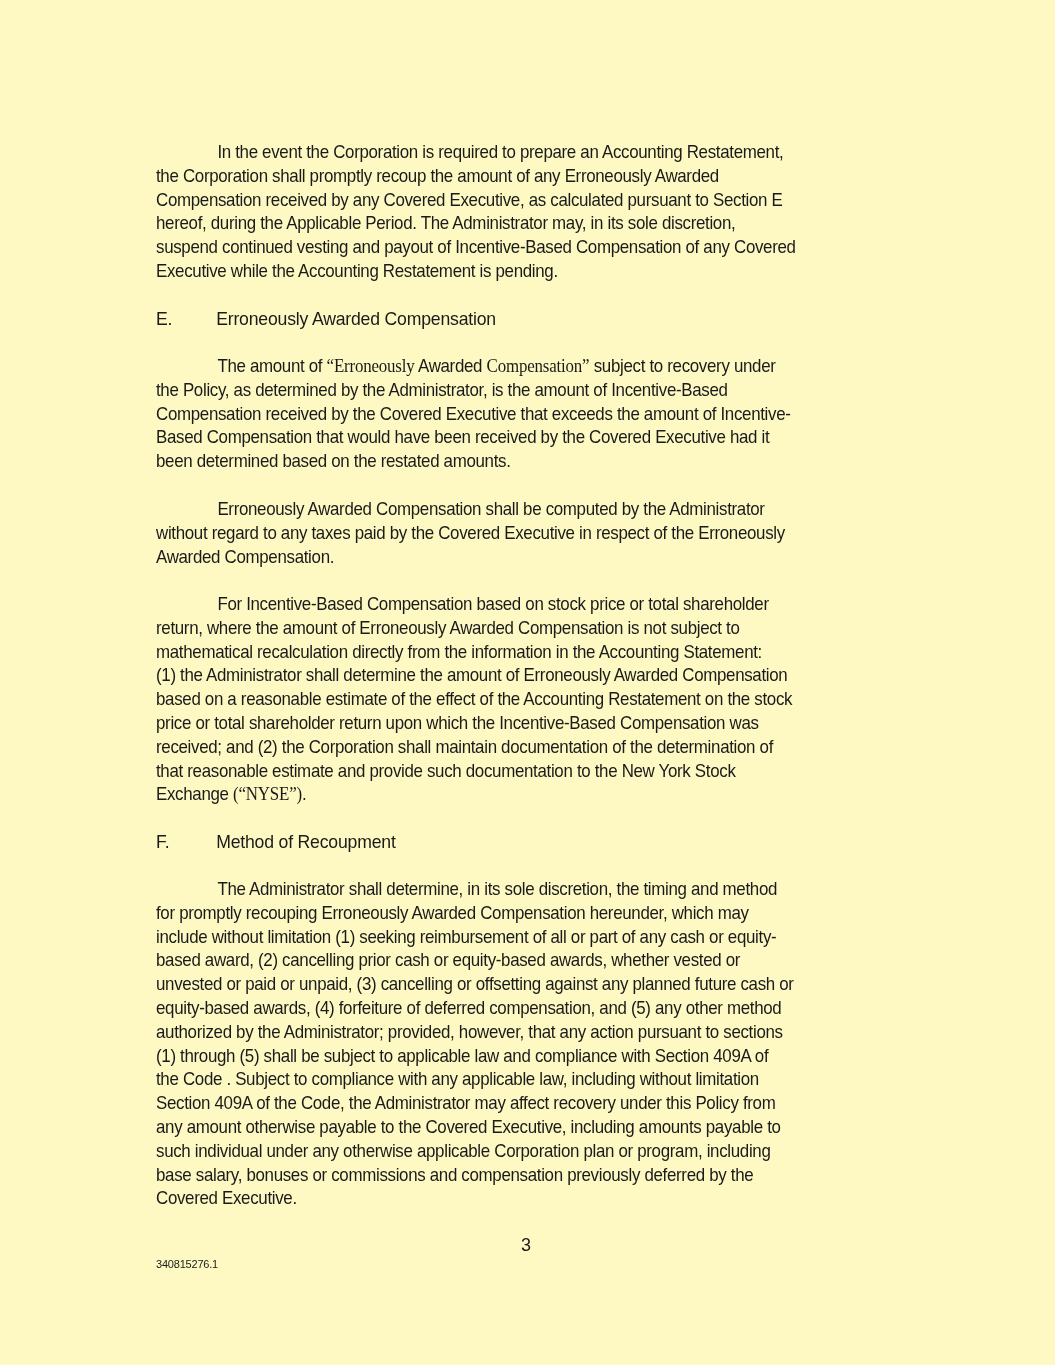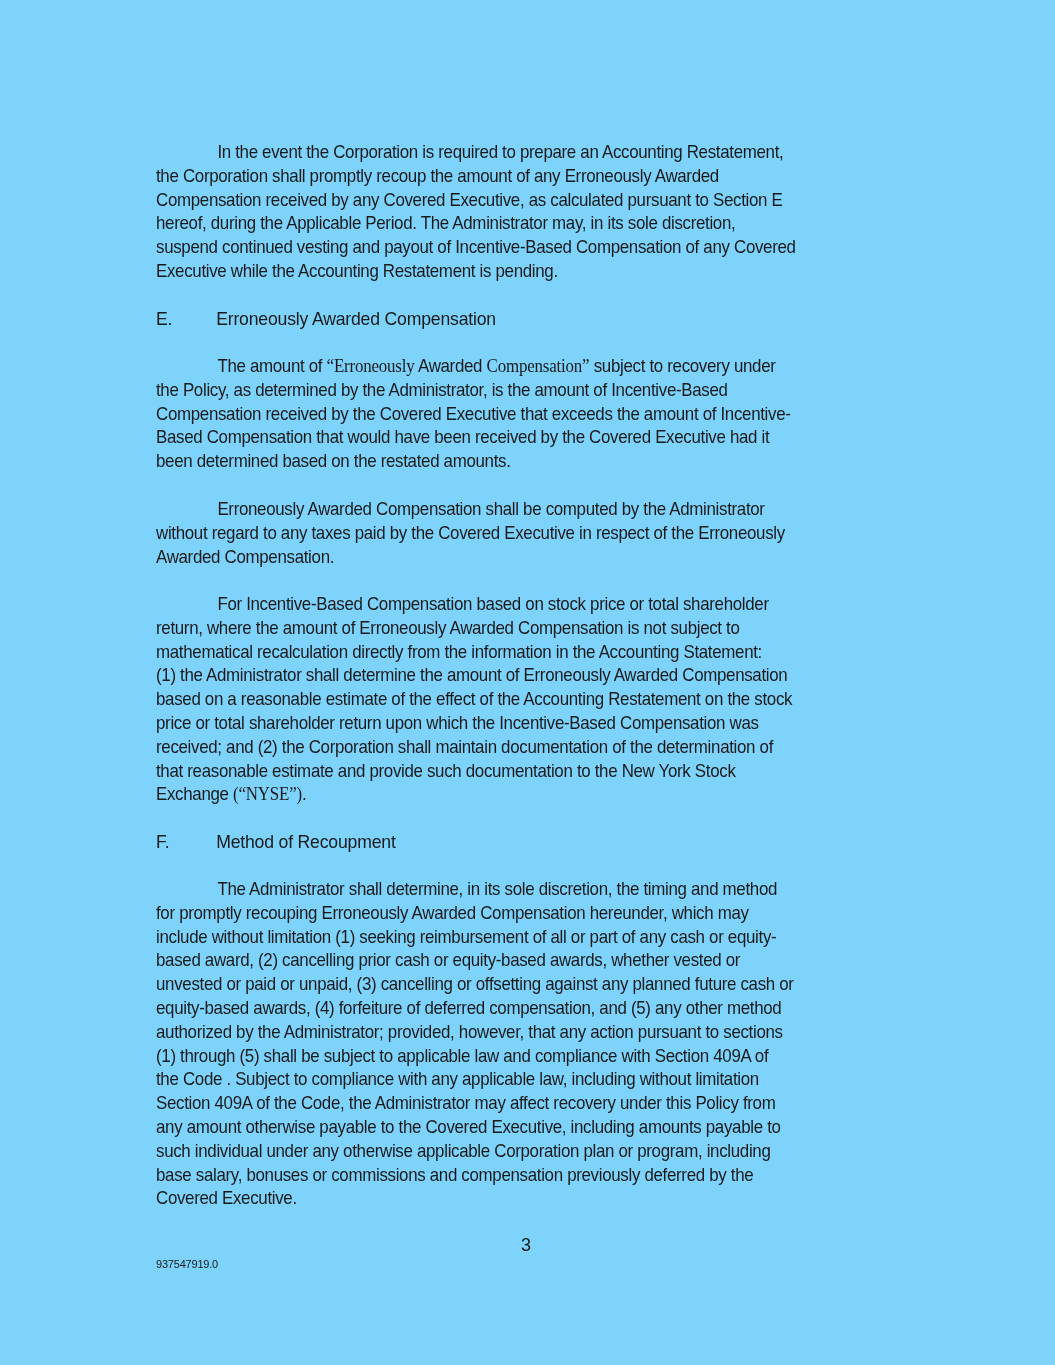--- a/index.html
+++ b/index.html
@@ -14,21 +14,21 @@
       overflow: hidden;
       color: #1a1a1a;
       font-family: "Liberation Sans", sans-serif;
     }
     .page {
       position: absolute;
       left: 0;
       top: 0;
       width: 1055px;
       height: 1365px;
-      background: #7dd3fc;
+      background: #fef9c3;
     }
     .block {
       position: absolute;
       left: 156px;
       width: 760px;
       font-size: 18.2px;
       line-height: 23.8px;
       letter-spacing: -0.35px;
       white-space: nowrap;
       transform: scaleX(0.93);
@@ -135,15 +135,15 @@
     <span class="line">(1) through (5) shall be subject to applicable law and compliance with Section 409A of</span>
     <span class="line">the Code . Subject to compliance with any applicable law, including without limitation</span>
     <span class="line">Section 409A of the Code, the Administrator may affect recovery under this Policy from</span>
     <span class="line">any amount otherwise payable to the Covered Executive, including amounts payable to</span>
     <span class="line">such individual under any otherwise applicable Corporation plan or program, including</span>
     <span class="line">base salary, bonuses or commissions and compensation previously deferred by the</span>
     <span class="line">Covered Executive.</span>
   </div>
 
   <div class="page-number">3</div>
-  <div class="doc-id">937547919.0</div>
+  <div class="doc-id">340815276.1</div>
 
 </div>
 
 </body></html>

